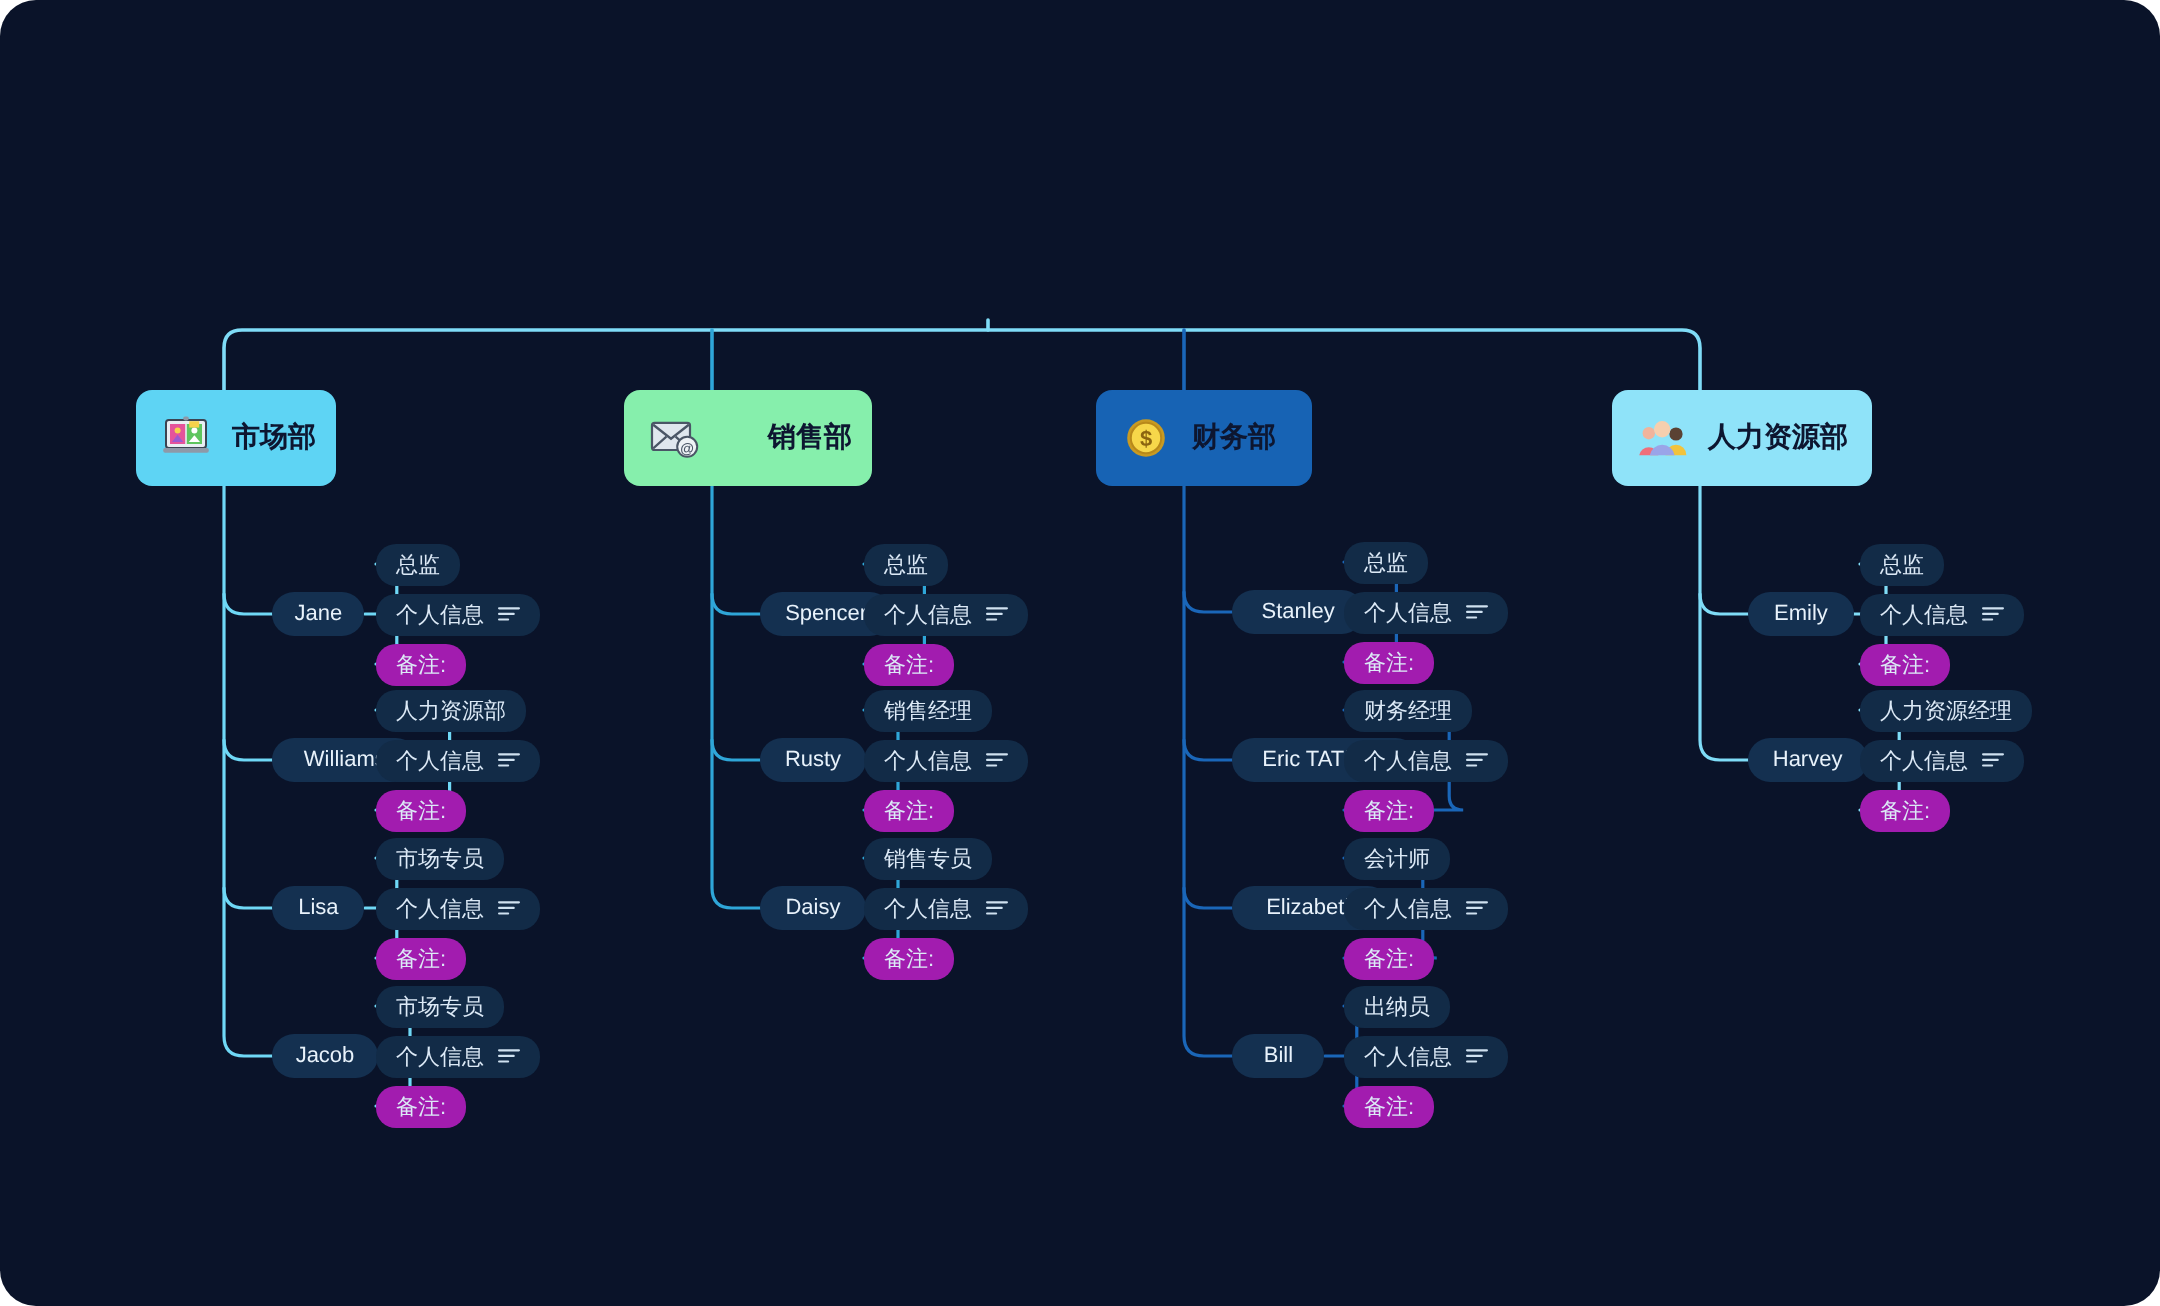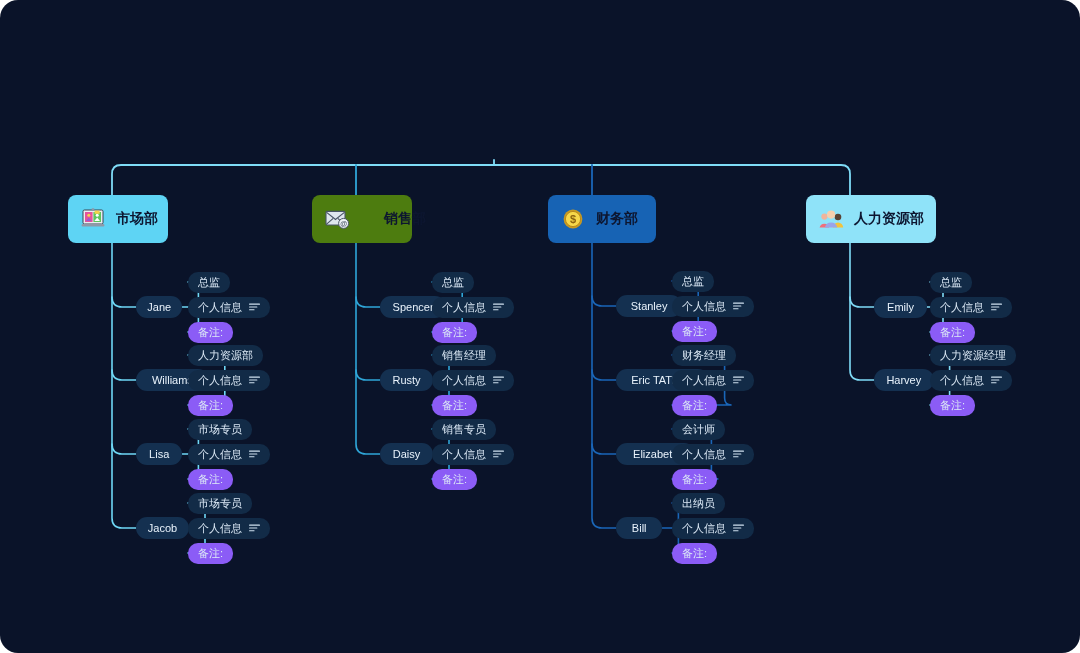--- a/index.html
+++ b/index.html
@@ -61,21 +61,21 @@
     background:#122b47;
     border-radius:10px;
     display:flex;align-items:center;
     gap:7px;
     padding:0 10px;
     box-sizing:border-box;
     color:#dce9f6;
     font-size:11px;
     white-space:nowrap;
   }
-  .detail.note{background:#8b5cf6;}
+  .detail.note{background:#a21caf;}
   .list-ico{width:11px;height:8px;flex:0 0 auto;display:block;}
 
   
   #wires{position:absolute;left:0;top:0;width:1080px;height:653px;pointer-events:none;}
 
   
   #watermark{
     position:absolute;right:24px;bottom:36px;
     display:flex;align-items:center;gap:9px;
     color:#eef3f8;
@@ -227,21 +227,21 @@
         <span>个人信息</span>
         <svg class="list-ico" viewBox="0 0 11 8">
           <rect x="0" y="0.6" width="11" height="1.1" rx="0.55" fill="#cfe1f0"></rect>
                <rect x="0" y="3.4" width="8.4" height="1.1" rx="0.55" fill="#cfe1f0"></rect>
                <rect x="0" y="6.2" width="5.6" height="1.1" rx="0.55" fill="#cfe1f0"></rect>
         </svg>
       </div>
       <div class="detail note" style="left: 188px; top: 542.5px;">
         <span>备注:</span>
       </div>
-      <div class="dept" style="left: 312px; top: 195px; width: 100px; background: #4d7c0f; gap: 34px;">
+      <div class="dept" style="left: 312px; top: 195px; width: 124px; background: #86efac; gap: 34px;">
         <svg class="dept-ico" viewBox="0 0 26 22">
           <rect x="2" y="3.4" width="19" height="13.6" rx="1.3" fill="#dfe6ee" stroke="#4a5566" stroke-width="1.1"></rect>
            <path d="M2.6 4.4 L11.5 11.4 L20.4 4.4" fill="none" stroke="#4a5566" stroke-width="1.2"></path>
            <path d="M2.6 16.2 L9.2 10.3 M20.4 16.2 L13.8 10.3" stroke="#4a5566" stroke-width="1.1" fill="none"></path>
            <circle cx="19.6" cy="15.4" r="5" fill="#eef2f6" stroke="#4a5566" stroke-width="1"></circle>
            <text x="19.6" y="18.4" font-size="7" font-family="Liberation Sans, sans-serif" fill="#4a5566" text-anchor="middle">@</text>
         </svg>
         <span class="dept-label">销售部</span>
       </div>
       <div class="person" style="left: 380px; top: 296px; min-width: 66.2px;">

